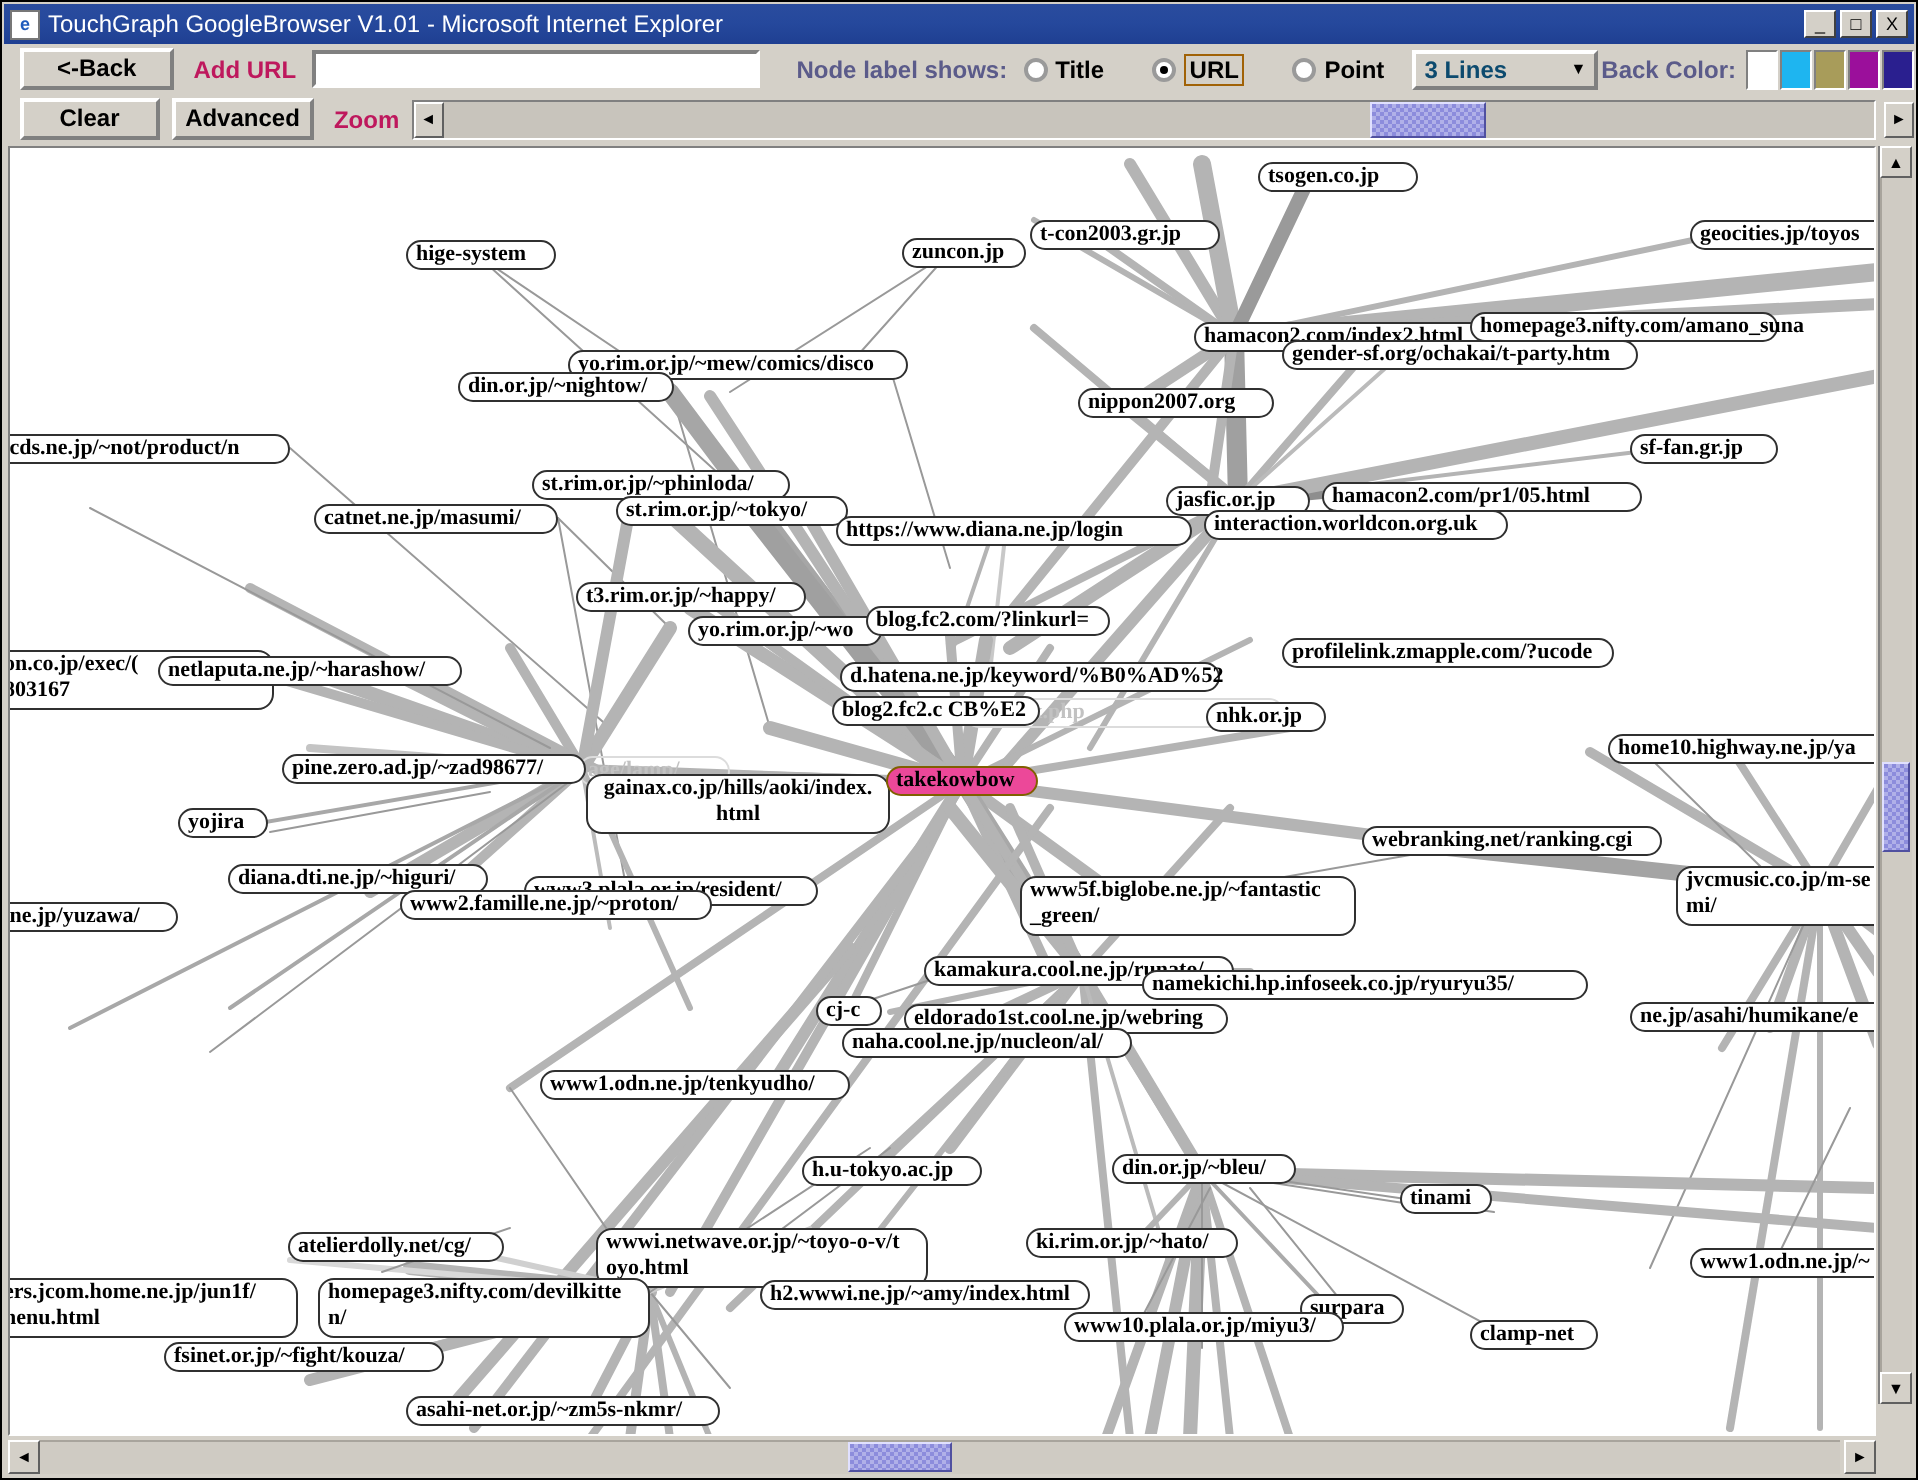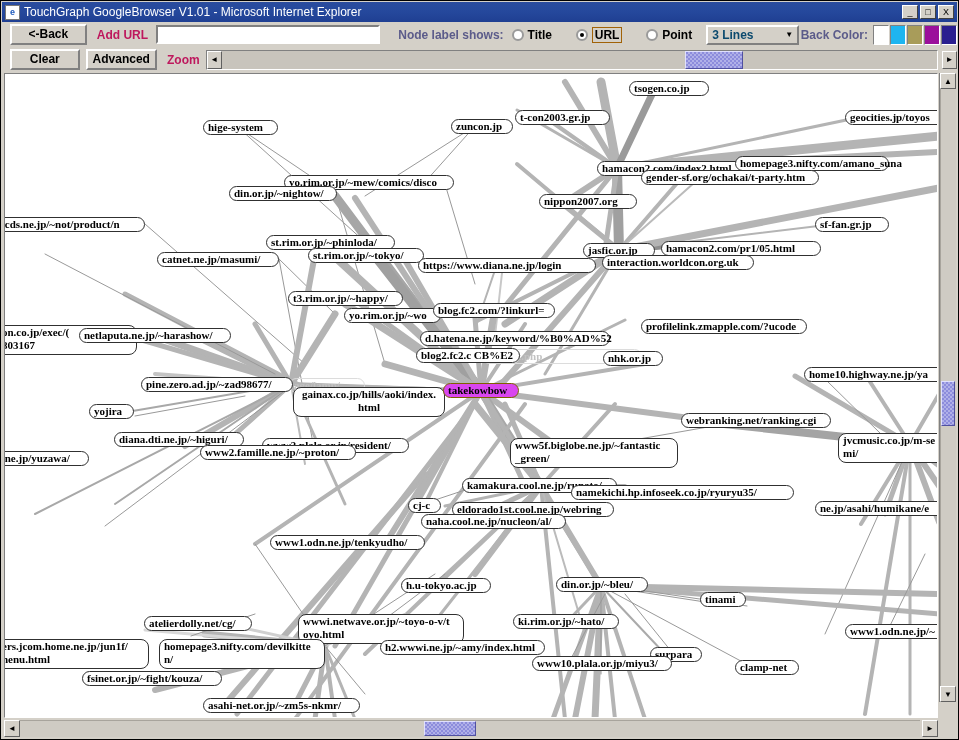--- a/index.html
+++ b/index.html
@@ -219,21 +219,21 @@
     font-family:"Liberation Serif","DejaVu Serif",serif;
     font-weight:bold;
     font-size:11px;
     line-height:13px;
     color:#000000;
     white-space:pre-line;
     box-sizing:border-box;
     cursor:default;
   }
   .node.sel{
-    background:#d946ef;
+    background:#ec4899;
     border:1px solid #806000;
     border-radius:9px;
   }
   .node.ghost{
     color:#c2c2c2;border-color:#dcdcdc;background:transparent;z-index:0;
   }
 </style>
 </head>
 <body>
 

